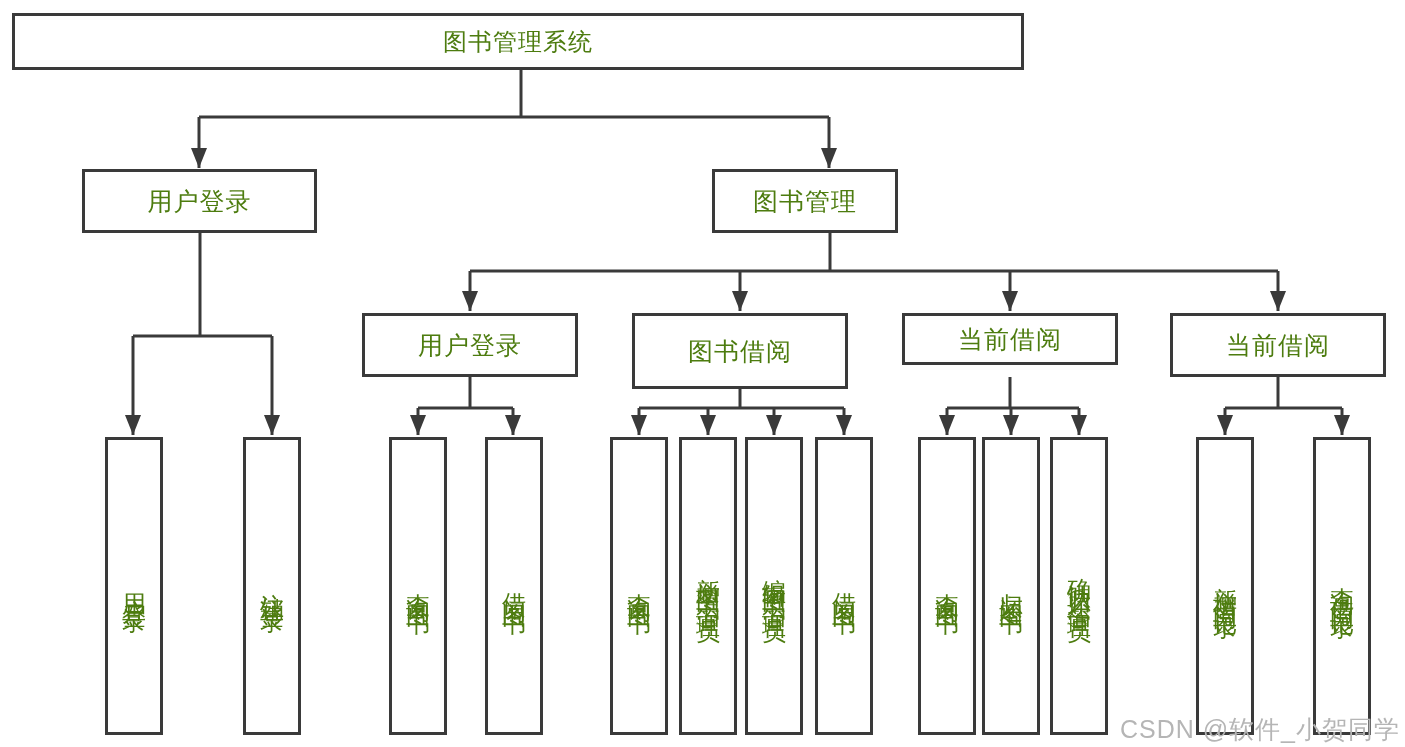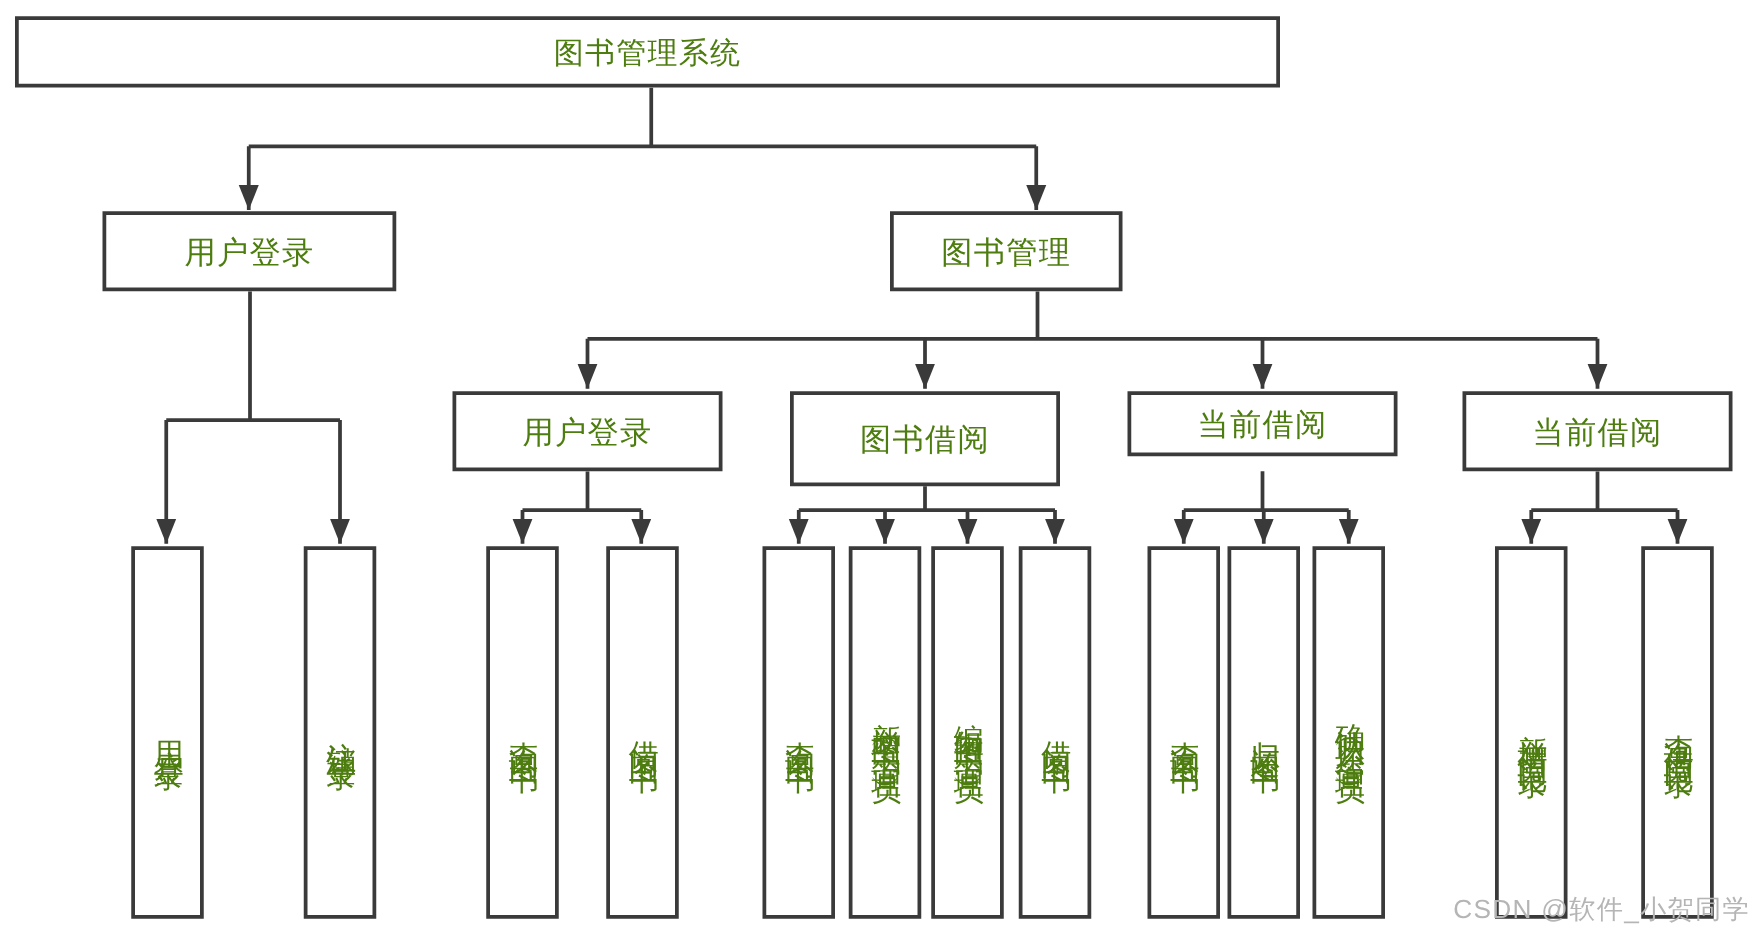--- a/index.html
+++ b/index.html
@@ -32,21 +32,21 @@
     text-orientation:mixed;
     font-size:24px;
     letter-spacing:6px;
     line-height:1;
     text-align:center;
   }
   .watermark{
     position:absolute;
     right:5px;
     top:713px;
-    font-size:21px;
+    font-size:25px;
     color:#b5b5b5;
     letter-spacing:1px;
     white-space:nowrap;
   }
 </style>
 </head>
 <body>
 
 <div class="canvas">
 

